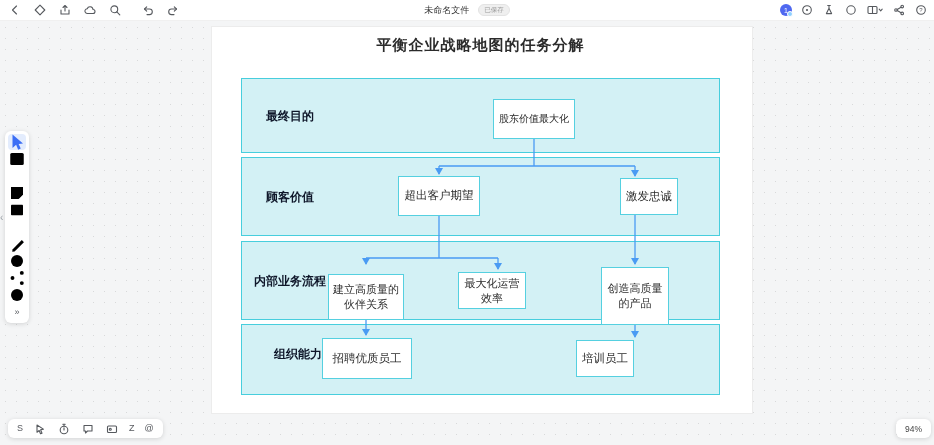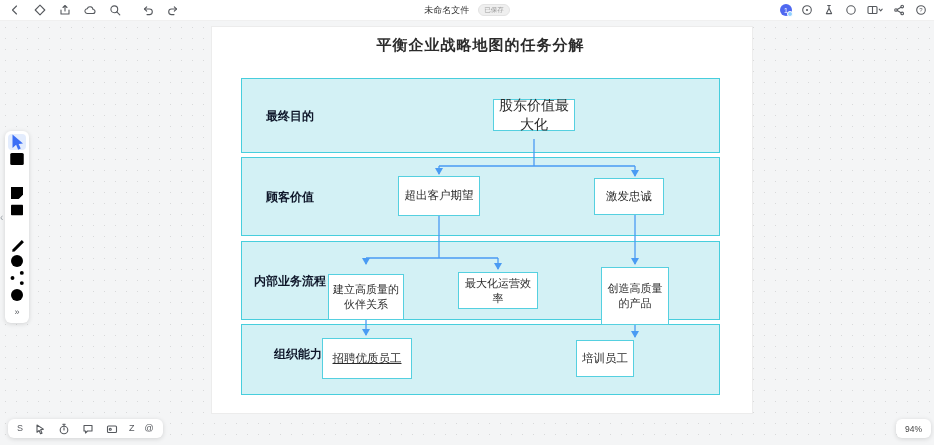--- a/index.html
+++ b/index.html
@@ -56,27 +56,27 @@
         border:1.5px solid #47cedd;box-sizing:border-box;z-index:2;cursor:pointer;}
   .b0{top:78px;height:75px;} .b1{top:157px;height:79px;}
   .b2{top:241px;height:79px;} .b3{top:324px;height:71px;}
   .row-label{position:absolute;font-size:12px;font-weight:700;color:#0f172a;z-index:4;cursor:pointer;text-align:center;}
   .r0{left:266px;top:108px;} .r1{left:266px;top:189px;}
   .r2{left:254px;top:273px;} .r3{left:266px;top:346px;margin-left:8px;}
   .edges{position:absolute;inset:0;width:934px;height:445px;z-index:5;pointer-events:none;}
   .node{position:absolute;background:#fff;border:1.2px solid #55d0e0;box-sizing:border-box;
         display:flex;align-items:center;justify-content:center;text-align:center;color:#2b2b2b;
         line-height:1.35;z-index:6;cursor:pointer;padding:0 2px;}
-  .n0{left:493px;top:99px;width:82px;height:32px;font-size:14px;}
+  .n0{left:493px;top:99px;width:82px;height:40px;font-size:10px;}
   .n1{left:398px;top:176px;width:82px;height:40px;font-size:11.5px;}
-  .n2{left:594px;top:178px;width:70px;height:37px;font-size:11.5px;}
+  .n2{left:620px;top:178px;width:58px;height:37px;font-size:11.5px;}
   .n3{left:328px;top:267px;width:76px;height:46px;font-size:11px;margin-top:7px;}
-  .n4{left:458px;top:272px;width:80px;height:37px;font-size:11px;}
+  .n4{left:458px;top:272px;width:68px;height:37px;font-size:11px;}
   .n5{left:601px;top:267px;width:68px;height:58px;font-size:11px;}
-  .n6{left:322px;top:338px;width:90px;height:41px;font-size:11.5px;text-decoration:underline;}
+  .n6{left:322px;top:338px;width:90px;height:41px;font-size:11.5px;}
   .n7{left:576px;top:340px;width:58px;height:37px;font-size:11.5px;}
 </style>
 </head>
 <body>
 
 <div class="dots"></div>
 
 <div class="topbar">
   <div class="tb-left">
     <span class="icon">

